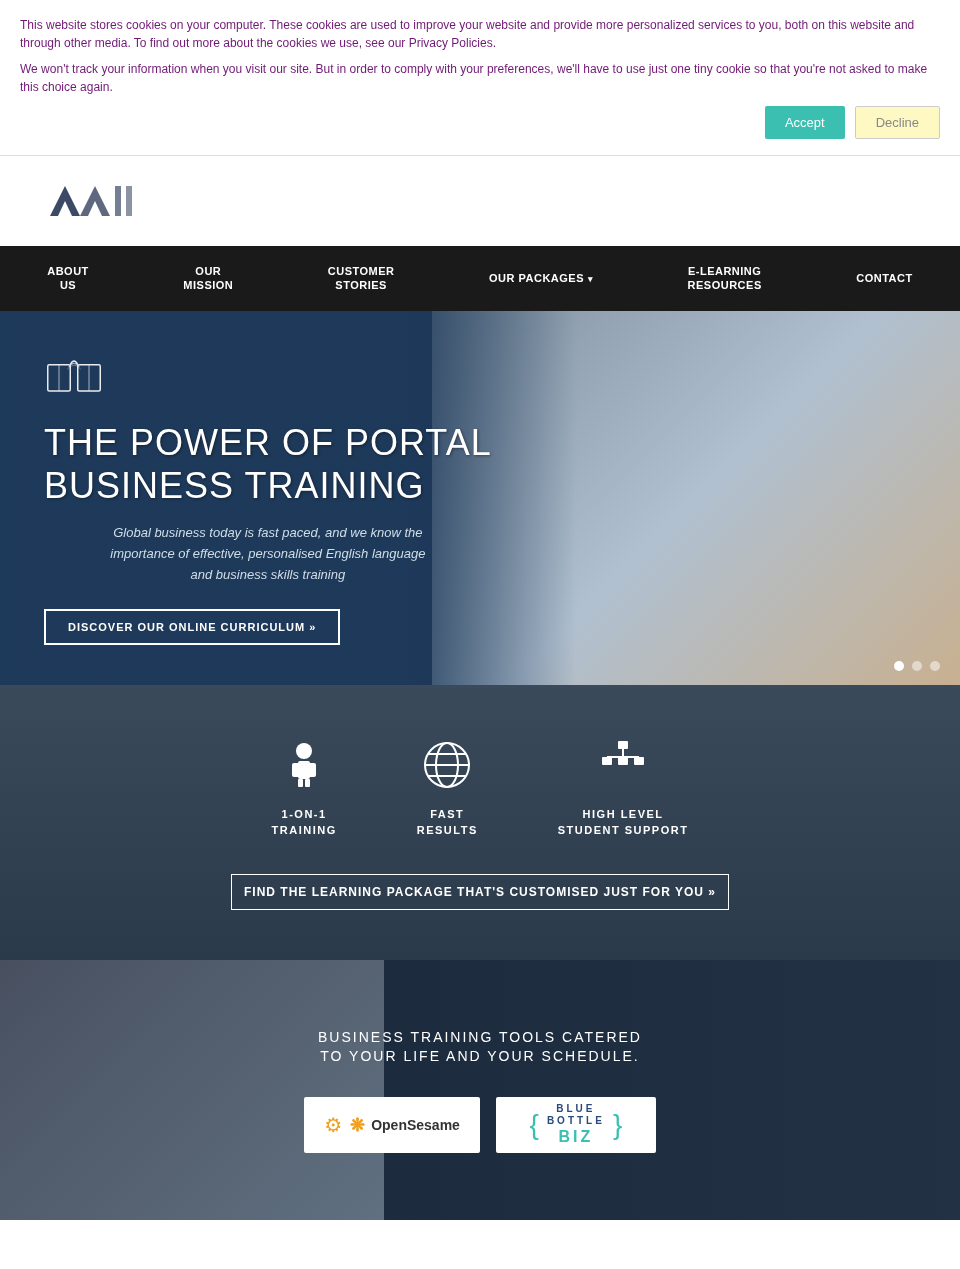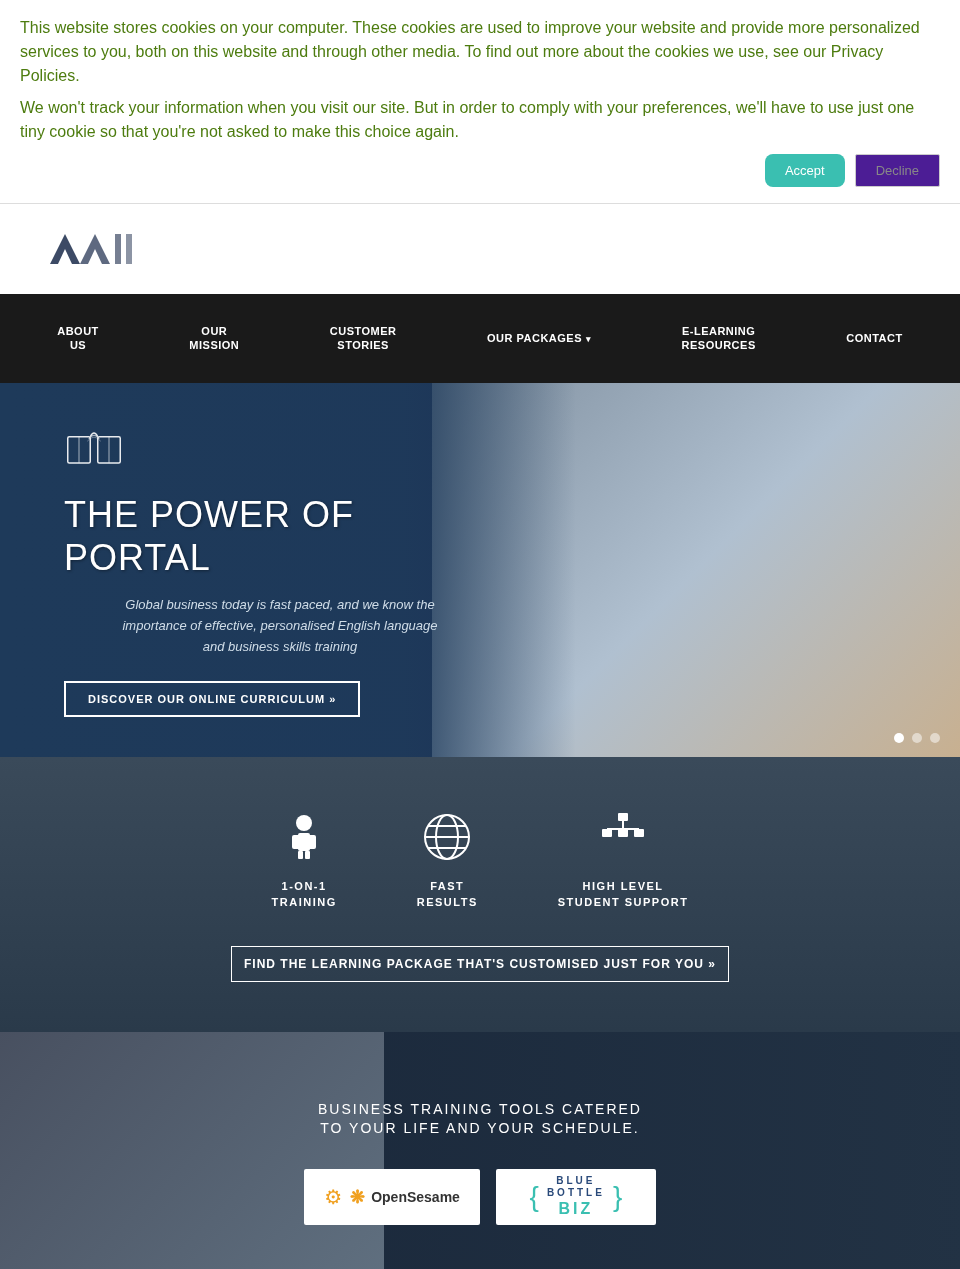--- a/index.html
+++ b/index.html
@@ -7,42 +7,42 @@
 
     
     .cookie-banner {
       background: #fff;
       border-bottom: 1px solid #ddd;
       padding: 16px 20px;
       position: relative;
       z-index: 100;
     }
     .cookie-banner p {
-      font-size: 16px;
-      color: #4d7c0f;
+      font-size: 12px;
+      color: #701a75;
       line-height: 1.5;
       margin-bottom: 8px;
     }
     .cookie-buttons {
       display: flex;
       justify-content: flex-end;
       gap: 10px;
       margin-top: 10px;
     }
     .btn-accept {
       background: #3abfb1;
       color: #fff;
       border: none;
       padding: 8px 20px;
       font-size: 13px;
       cursor: pointer;
-      border-radius: 8px;
+      border-radius: 2px;
     }
     .btn-decline {
-      background: #4c1d95;
+      background: #fef9c3;
       color: #888;
       border: 1px solid #ccc;
       padding: 8px 20px;
       font-size: 13px;
       cursor: pointer;
       border-radius: 2px;
     }
 
     
     .header {
@@ -55,21 +55,21 @@
       display: flex;
       align-items: center;
     }
 
     
     nav {
       background: #1a1a1a;
       display: flex;
       justify-content: space-around;
       align-items: center;
-      padding: 12px;
+      padding: 0;
     }
     nav a {
       color: #fff;
       text-decoration: none;
       font-size: 11px;
       font-weight: bold;
       text-transform: uppercase;
       letter-spacing: 0.5px;
       padding: 18px 10px;
       text-align: center;
@@ -102,21 +102,21 @@
       position: absolute;
       left: 0; top: 0;
       width: 60%;
       height: 100%;
       background: linear-gradient(to right, #1e3a5a 0%, rgba(30,58,90,0.9) 70%, rgba(30,58,90,0.0) 100%);
       z-index: 1;
     }
     .hero-content {
       position: relative;
       z-index: 2;
-      padding: 40px 64px;
+      padding: 40px 44px;
       max-width: 560px;
     }
     .hero-icon {
       margin-bottom: 16px;
     }
     .hero-icon svg { width: 60px; height: 50px; }
     .hero h1 {
       color: #fff;
       font-size: 36px;
       font-weight: 300;
@@ -352,20 +352,21 @@
         <line x1="20" y1="15" x2="20" y2="50" stroke="white" stroke-width="1.5" opacity="0.6"></line>
         <line x1="60" y1="15" x2="60" y2="50" stroke="white" stroke-width="1.5" opacity="0.6"></line>
 
         <path d="M 35 15 Q 40 5 45 15" fill="none" stroke="white" stroke-width="2"></path>
         <path d="M 33 18 Q 40 8 47 18" fill="none" stroke="white" stroke-width="1.5" opacity="0.7"></path>
         <path d="M 31 21 Q 40 10 49 21" fill="none" stroke="white" stroke-width="1" opacity="0.5"></path>
       </svg>
     </div>
     <h1>
       <span>THE POWER OF PORTAL</span><br>
+      <span>BUSINESS TRAINING</span>
     </h1>
     <p>Global business today is fast paced, and we know the<br>importance of effective, personalised English language<br>and business skills training</p>
     <a href="#" class="hero-cta">DISCOVER OUR ONLINE CURRICULUM »</a>
   </div>
   <div class="hero-dots">
     <div class="dot active"></div>
     <div class="dot"></div>
     <div class="dot"></div>
   </div>
 </div>

